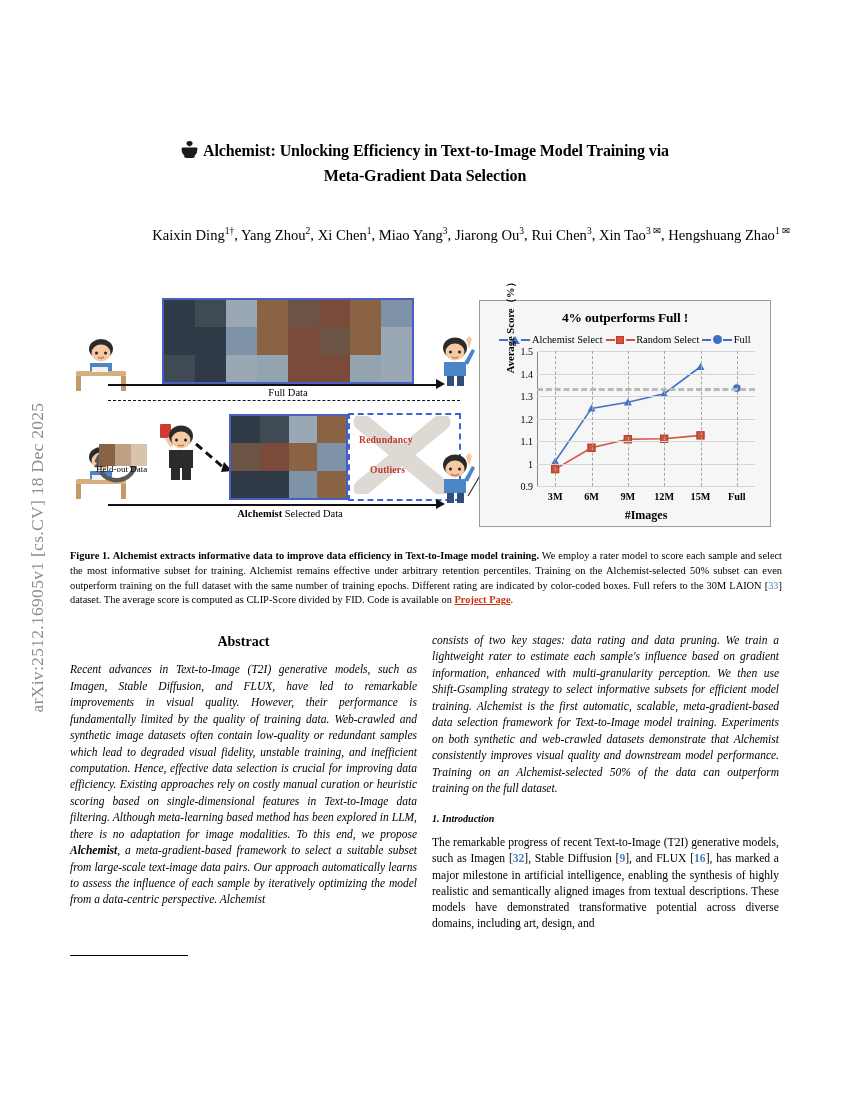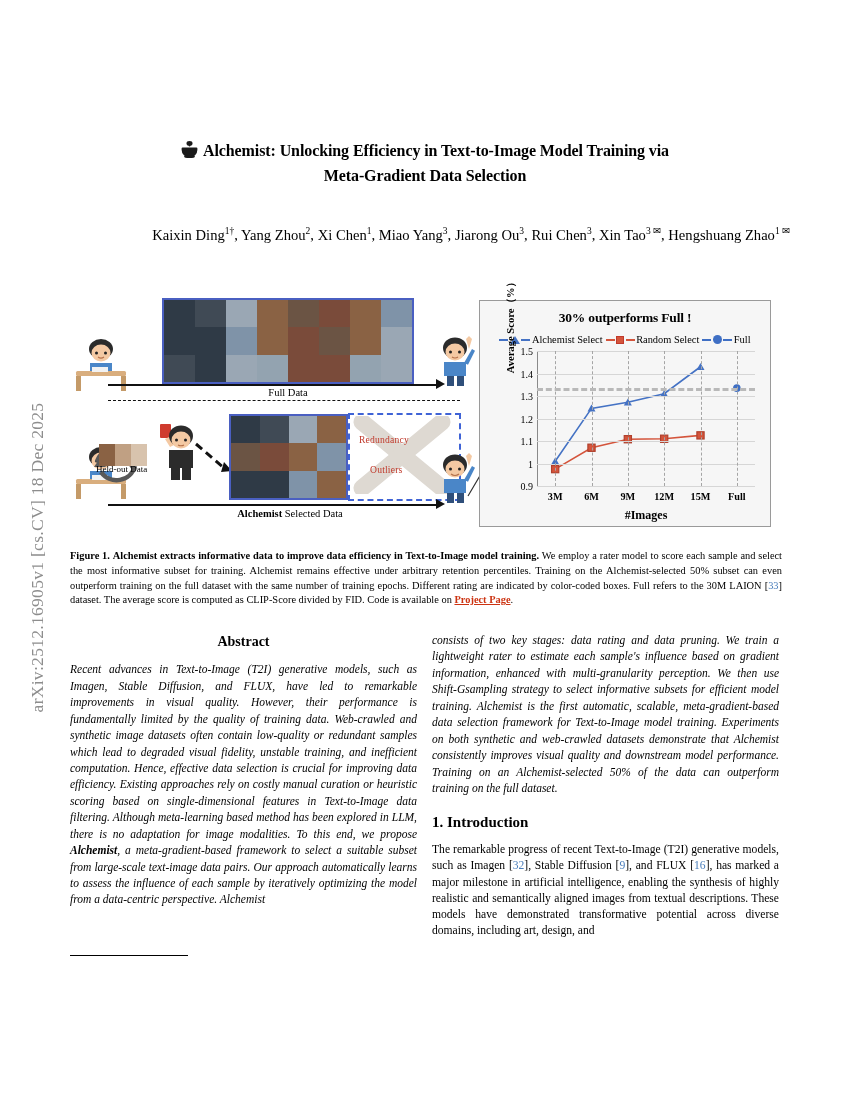--- a/index.html
+++ b/index.html
@@ -79,21 +79,21 @@
   .dash-sep{
     position:absolute; left:38px; top:108px; width:352px;
     border-top:1.8px dashed #111; height:0;
   }
   .dash-box{
     position:absolute; left:278px; top:121px; width:109px; height:84px;
     border:2.2px dashed #3f63d6;
   }
   .x-mark{ position:absolute; left:282px; top:124px; width:100px; height:78px; }
   .lbl-red{
-    position:absolute; color:#c0392b; font-weight:normal; font-size:9.6px;
+    position:absolute; color:#c0392b; font-weight:bold; font-size:9.6px;
     font-family:"Liberation Serif", serif; white-space:nowrap; letter-spacing:0.2px;
   }
   .heldout-lbl{
     position:absolute; left:5px; top:168px; font-size:9px; white-space:nowrap;
   }
 
   
   .chart-panel{
     position:absolute; left:409px; top:8px; width:290px; height:225px;
     border:1.3px solid #9a9a9a; background:#f6f6f6;
@@ -166,23 +166,23 @@
 
   .footnote-rule{
     position:absolute; left:70px; top:955px; width:118px;
     border-top:0.9px solid #000; height:0;
   }
   .footnotes{
     position:absolute; left:74px; top:961px; width:340px;
     font-size:10px; line-height:1.42;
   }
 
-  .sec-head{ font-size:15px; font-weight:bold; margin:16px 0 9px 0; }
+  .sec-head{ font-size:10px; font-weight:bold; margin:16px 0 9px 0;font-style:italic; }
   .body-text{ font-size:11.6px; line-height:1.40; text-align:justify; }
-  .body-text .ref{ color:#4a7ebb; }
+  .body-text .ref{ color:#4a7ebb;font-weight:bold; }
 </style>
 </head>
 <body>
 
 <div class="page">
 
   <div class="arxiv-stamp">arXiv:2512.16905v1  [cs.CV]  18 Dec 2025</div>
 
   <div class="title-block">
     <div class="paper-title">
@@ -354,21 +354,21 @@
         <rect x="11" y="41" width="7" height="10" fill="#2f4f7a"></rect>
         <rect x="21" y="41" width="7" height="10" fill="#2f4f7a"></rect>
       </svg>
     </div>
 
     <svg style="position:absolute; left:396px; top:150px;" width="26" height="60" viewBox="0 0 26 60">
       <path d="M2 54 L22 20 L22 2" stroke="#333" stroke-width="1.2" fill="none"></path>
     </svg>
 
     <div class="chart-panel">
-      <div class="chart-title">30% outperforms Full !</div>
+      <div class="chart-title">4% outperforms Full !</div>
 
       <div class="legend" id="chart-legend">
           <div class="legend-item">
             <span class="lg-line" style="background: rgb(68, 114, 196);"></span>
             <span class="marker mk-tri" style="border-bottom-color: rgb(68, 114, 196);"></span>
             <span class="lg-line" style="background: rgb(68, 114, 196);"></span>
             <span>Alchemist Select</span>
           </div>
           <div class="legend-item">
             <span class="lg-line" style="background: rgb(212, 84, 59);"></span>

